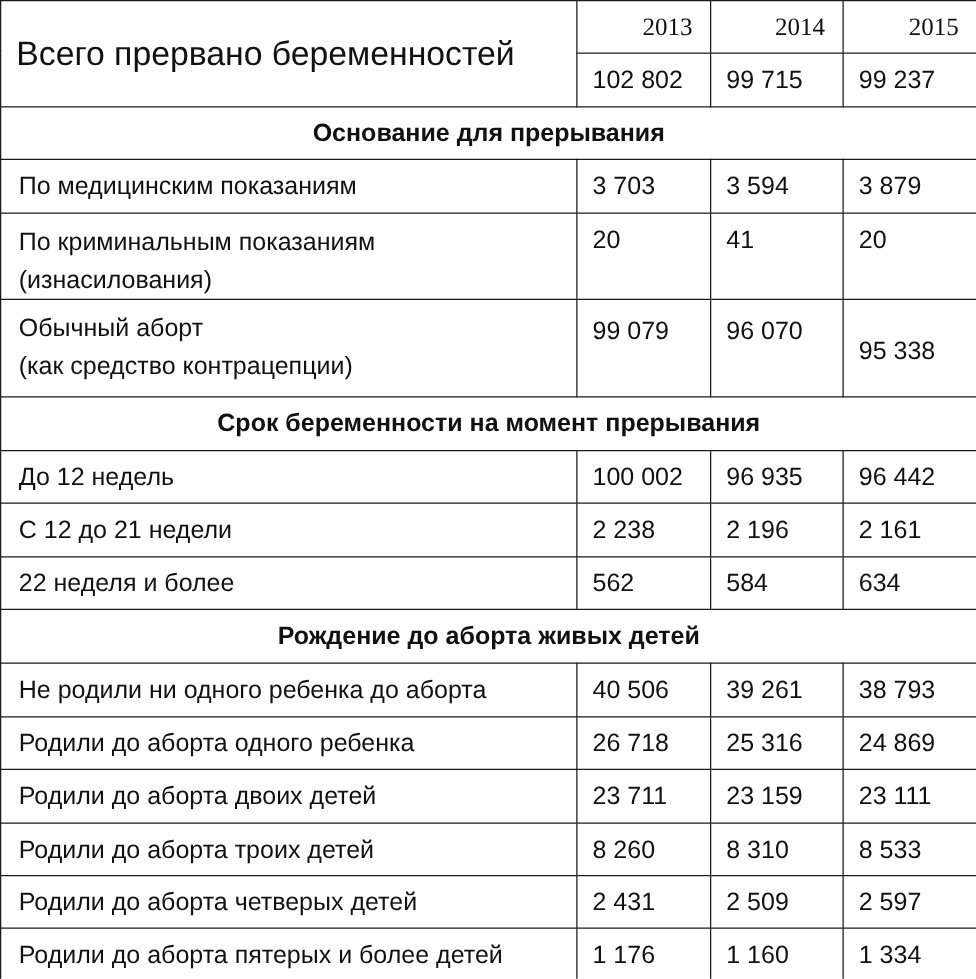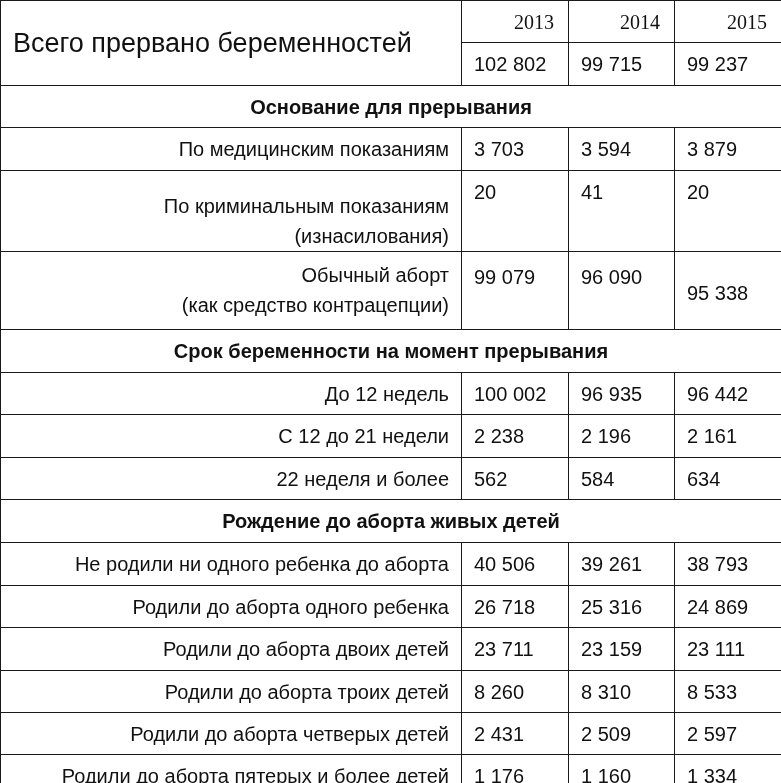--- a/index.html
+++ b/index.html
@@ -17,21 +17,21 @@
     table-layout:fixed;
   }
   td {
     border:1.5px solid #1a1a1a;
     padding:0 12px;
     font-size:20px;
     line-height:30px;
     vertical-align:middle;
     box-sizing:border-box;
   }
-  td.label { text-align:right; padding-left:14px; }
+  td.label { text-align:left; padding-left:14px; }
   td.num { text-align:left; padding-right:14px; }
   td.num.top { vertical-align:top; padding-top:6px; }
   td.section {
     text-align:center;
     font-weight:bold;
     font-size:20px;
     margin-left:44px;
   }
   td.title {
     font-size:27px;
@@ -72,35 +72,35 @@
     <tr style="height:42px">
       <td class="section" colspan="4">Основание для прерывания</td>
     </tr>
     <tr style="height:43px">
       <td class="label">По медицинским показаниям</td>
       <td class="num">3 703</td>
       <td class="num">3 594</td>
       <td class="num">3 879</td>
     </tr>
     <tr style="height:68px">
-      <td class="label" style="vertical-align:top;padding-top:20px;">
+      <td class="label" style="vertical-align:top;padding-top:8px;">
         <div>По криминальным показаниям</div>
         <div>(изнасилования)</div>
       </td>
       <td class="num top">20</td>
       <td class="num top">41</td>
       <td class="num top">20</td>
     </tr>
     <tr style="height:78px">
       <td class="label" style="vertical-align:top;padding-top:8px;">
         <div>Обычный аборт</div>
         <div>(как средство контрацепции)</div>
       </td>
       <td class="num top" style="padding-top:10px">99 079</td>
-      <td class="num top" style="padding-top:10px">96 090</td>
+      <td class="num top" style="padding-top:10px">96 070</td>
       <td class="num top" style="padding-top:26px">95 338</td>
     </tr>
 
     <tr style="height:43px">
       <td class="section" colspan="4">Срок беременности на момент прерывания</td>
     </tr>
     <tr style="height:42px">
       <td class="label">До 12 недель</td>
       <td class="num">100 002</td>
       <td class="num">96 935</td>

